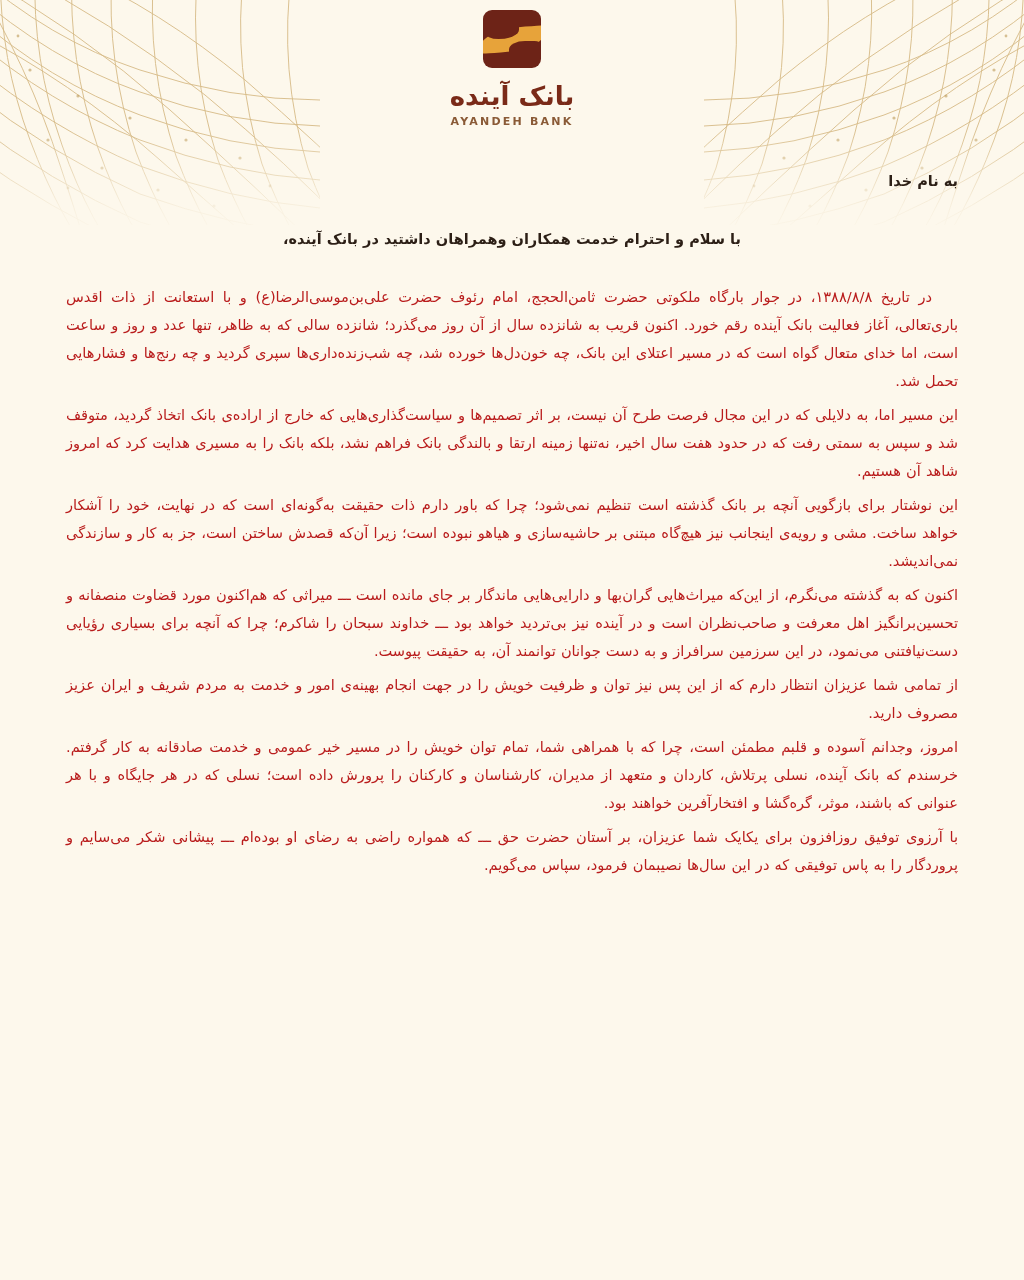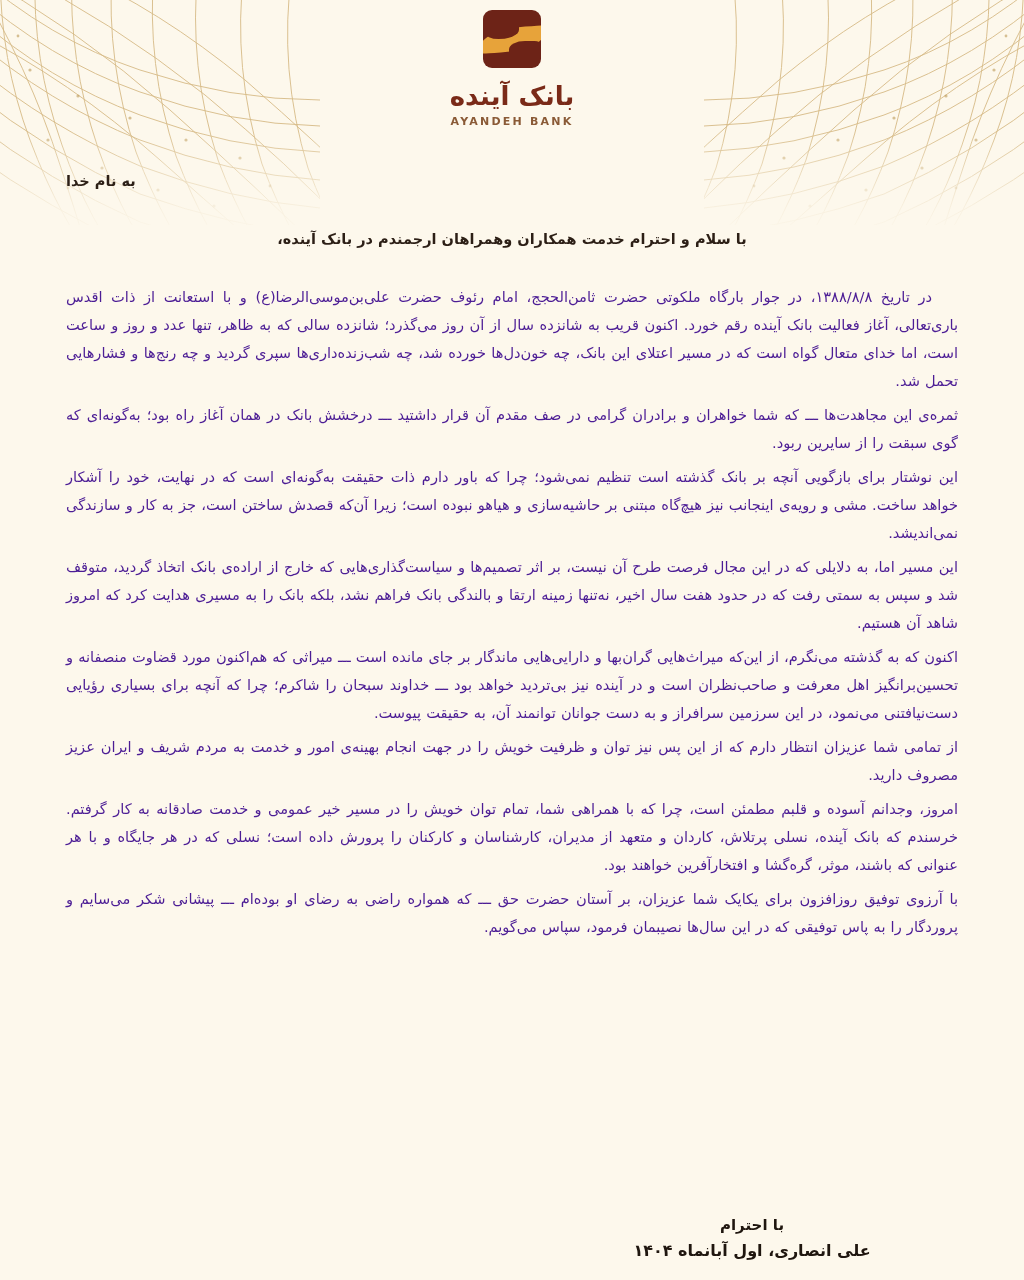--- a/index.html
+++ b/index.html
@@ -116,21 +116,21 @@
   
   .content {
     position: relative;
     z-index: 4;
     padding: 0 66px;
     margin-top: 44px;
     color: #241a12;
   }
 
   .bismillah {
-    text-align: left;
+    text-align: right;
     font-size: 14.5px;
     font-weight: bold;
     color: #2c1f16;
     margin: 0 0 42px 0;
     letter-spacing: 0.5px;
   }
 
   .salutation {
     text-align: center;
     font-size: 14.5px;
@@ -138,21 +138,21 @@
     color: #2c1f16;
     margin: 0 0 36px 0;
   }
 
   p.para {
     margin: 0 0 6px 0;
     font-size: 14.6px;
     line-height: 1.92;
     text-align: justify;
     text-align-last: right;
-    color: #4c1d95;
+    color: #b91c1c;
     text-justify: inter-word;
     word-spacing: 0.5px;
   }
   p.para.indent { text-indent: 26px; }
 
   
   .signature {
     position: absolute;
     left: 0;
     right: 0;
@@ -275,32 +275,25 @@
         <div class="wave2"></div>
         <div class="wave3"></div>
       </div>
       <div class="logo-fa">بانک آینده</div>
       <div class="logo-en">AYANDEH BANK</div>
     </div>
   </div>
 
   <div class="content">
     <div class="bismillah">به نام خدا</div>
-    <div class="salutation">با سلام و احترام خدمت همکاران وهمراهان ارجمندم در بانک آینده،</div>
+    <div class="salutation">با سلام و احترام خدمت همکاران وهمراهان داشتید در بانک آینده،</div>
 
     <p class="para indent">در تاریخ ۱۳۸۸/۸/۸، در جوار بارگاه ملکوتی حضرت ثامن‌الحجج، امام رئوف حضرت علی‌بن‌موسی‌الرضا(ع) و با استعانت از ذات اقدس باری‌تعالی، آغاز فعالیت بانک آینده رقم خورد. اکنون قریب به شانزده سال از آن روز می‌گذرد؛ شانزده سالی که به ظاهر، تنها عدد و روز و ساعت است، اما خدای متعال گواه است که در مسیر اعتلای این بانک، چه خون‌دل‌ها خورده شد، چه شب‌زنده‌داری‌ها سپری گردید و چه رنج‌ها و فشارهایی تحمل شد.</p>
-    <p class="para">ثمره‌ی این مجاهدت‌ها ـــ که شما خواهران و برادران گرامی در صف مقدم آن قرار داشتید ـــ درخشش بانک در همان آغاز راه بود؛ به‌گونه‌ای که گوی سبقت را از سایرین ربود.</p>
+    <p class="para">این مسیر اما، به دلایلی که در این مجال فرصت طرح آن نیست، بر اثر تصمیم‌ها و سیاست‌گذاری‌هایی که خارج از اراده‌ی بانک اتخاذ گردید، متوقف شد و سپس به سمتی رفت که در حدود هفت سال اخیر، نه‌تنها زمینه ارتقا و بالندگی بانک فراهم نشد، بلکه بانک را به مسیری هدایت کرد که امروز شاهد آن هستیم.</p>
     <p class="para">این نوشتار برای بازگویی آنچه بر بانک گذشته است تنظیم نمی‌شود؛ چرا که باور دارم ذات حقیقت به‌گونه‌ای است که در نهایت، خود را آشکار خواهد ساخت. مشی و رویه‌ی اینجانب نیز هیچ‌گاه مبتنی بر حاشیه‌سازی و هیاهو نبوده است؛ زیرا آن‌که قصدش ساختن است، جز به کار و سازندگی نمی‌اندیشد.</p>
-    <p class="para">این مسیر اما، به دلایلی که در این مجال فرصت طرح آن نیست، بر اثر تصمیم‌ها و سیاست‌گذاری‌هایی که خارج از اراده‌ی بانک اتخاذ گردید، متوقف شد و سپس به سمتی رفت که در حدود هفت سال اخیر، نه‌تنها زمینه ارتقا و بالندگی بانک فراهم نشد، بلکه بانک را به مسیری هدایت کرد که امروز شاهد آن هستیم.</p>
     <p class="para">اکنون که به گذشته می‌نگرم، از این‌که میراث‌هایی گران‌بها و دارایی‌هایی ماندگار بر جای مانده است ـــ میراثی که هم‌اکنون مورد قضاوت منصفانه و تحسین‌برانگیز اهل معرفت و صاحب‌نظران است و در آینده نیز بی‌تردید خواهد بود ـــ خداوند سبحان را شاکرم؛ چرا که آنچه برای بسیاری رؤیایی دست‌نیافتنی می‌نمود، در این سرزمین سرافراز و به دست جوانان توانمند آن، به حقیقت پیوست.</p>
     <p class="para">از تمامی شما عزیزان انتظار دارم که از این پس نیز توان و ظرفیت خویش را در جهت انجام بهینه‌ی امور و خدمت به مردم شریف و ایران عزیز مصروف دارید.</p>
     <p class="para">امروز، وجدانم آسوده و قلبم مطمئن است، چرا که با همراهی شما، تمام توان خویش را در مسیر خیر عمومی و خدمت صادقانه به کار گرفتم. خرسندم که بانک آینده، نسلی پرتلاش، کاردان و متعهد از مدیران، کارشناسان و کارکنان را پرورش داده است؛ نسلی که در هر جایگاه و با هر عنوانی که باشند، موثر، گره‌گشا و افتخارآفرین خواهند بود.</p>
     <p class="para">با آرزوی توفیق روزافزون برای یکایک شما عزیزان، بر آستان حضرت حق ـــ که همواره راضی به رضای او بوده‌ام ـــ پیشانی شکر می‌سایم و پروردگار را به پاس توفیقی که در این سال‌ها نصیبمان فرمود، سپاس می‌گویم.</p>
   </div>
 
-  <div class="signature">
-    <div class="sig-inner">
-      <div class="sig-line1">با احترام</div>
-      <div class="sig-line2">علی انصاری، اول آبانماه ۱۴۰۴</div>
-    </div>
-  </div>
 
 </div>
 
 </body></html>

